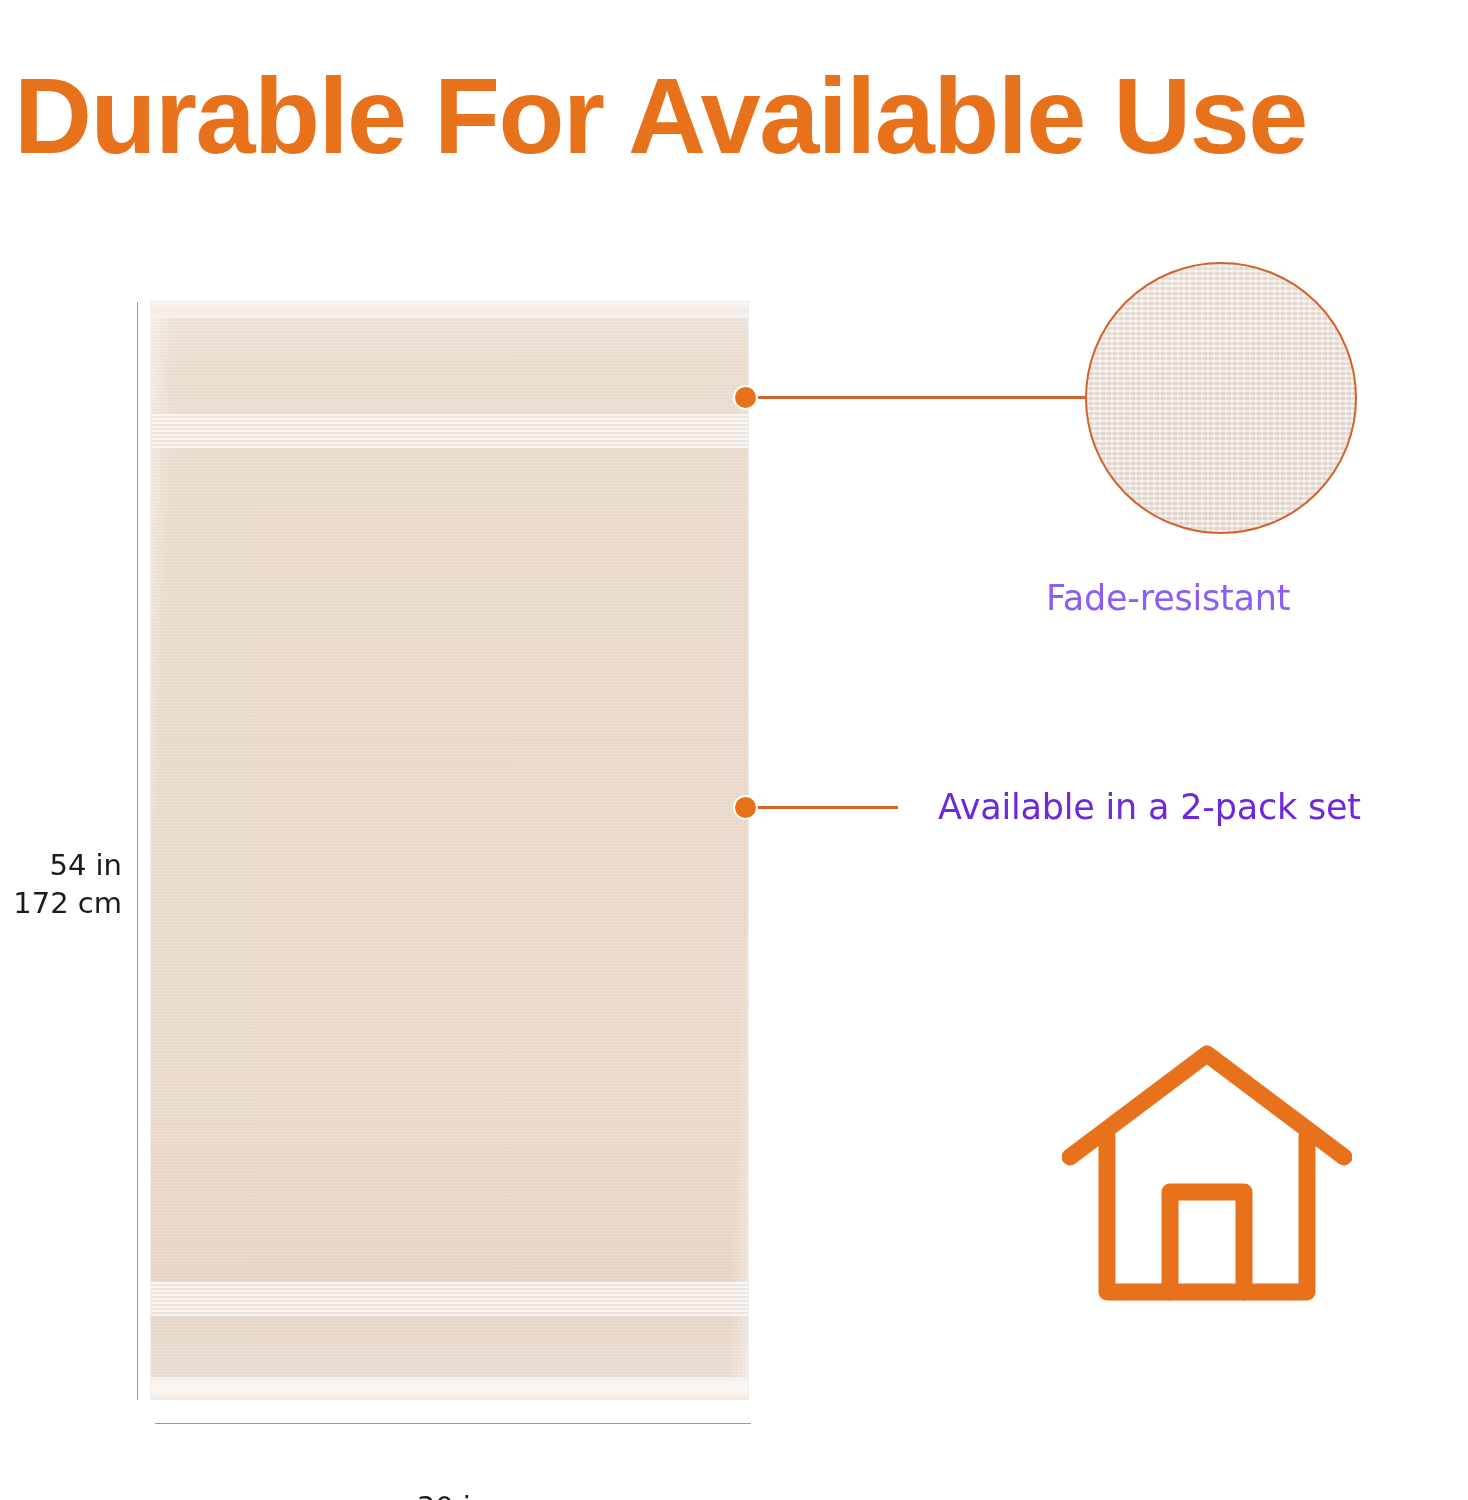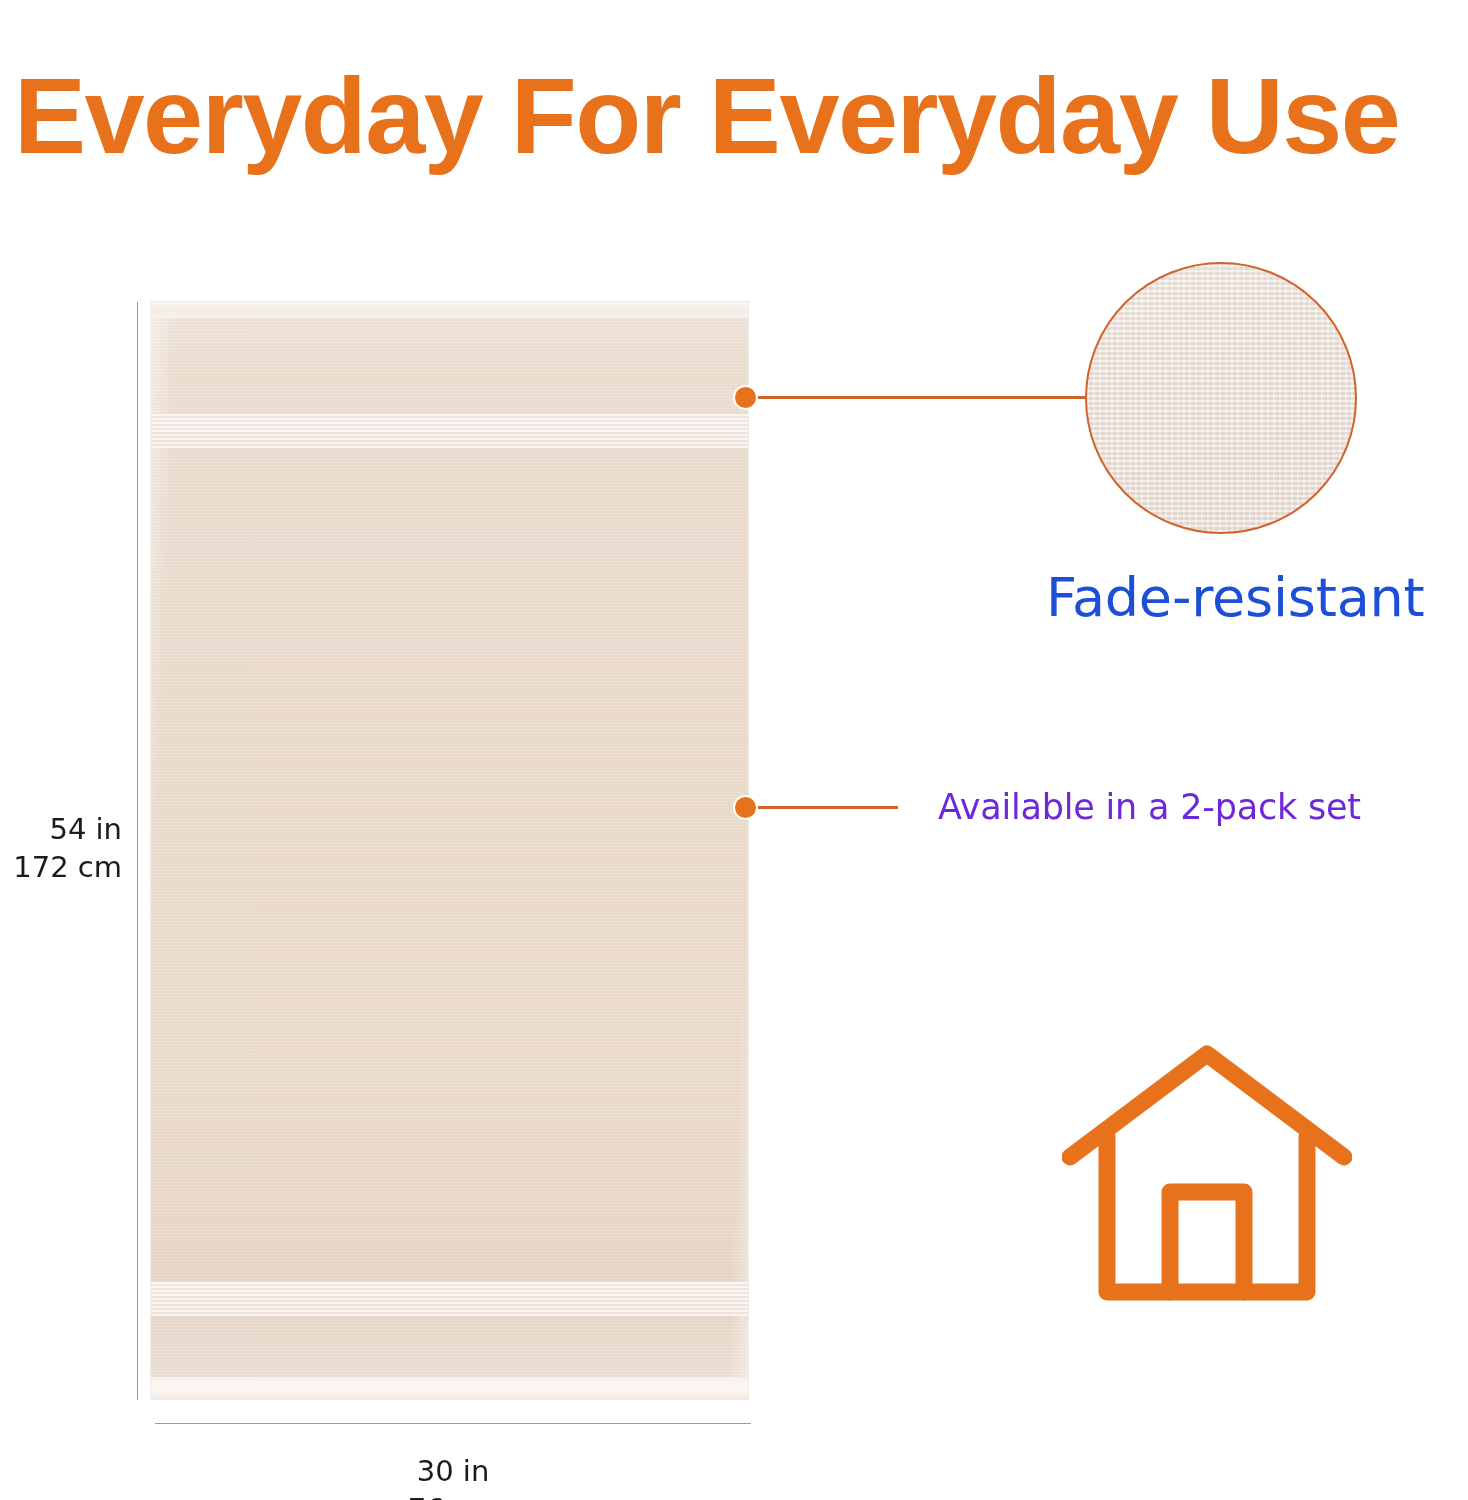--- a/index.html
+++ b/index.html
@@ -100,20 +100,21 @@
     height: 1px;
     background: #9a9a9a;
   }
   .dim-label {
     position: absolute;
     color: #1b1b1b;
     font-family: "DejaVu Sans", "Liberation Sans", sans-serif;
     font-size: 29px;
     line-height: 38px;
     white-space: nowrap;
+    margin-top: 36px;
   }
   #dim-height-label {
     left: 0px;
     top: 810px;
     width: 122px;
     text-align: right;
   }
   #dim-width-label {
     left: 155px;
     top: 1452px;
@@ -152,23 +153,23 @@
     height: 21px;
     border-radius: 50%;
     background: #E8711C;
     box-shadow: 0 0 0 2px #ffffff;
   }
   #callout-1-text {
     position: absolute;
     left: 1046px;
     top: 568px;
     width: 390px;
-    font-size: 54px;
+    font-size: 35px;
     line-height: 60px;
-    color: #1d4ed8;
+    color: #8b5cf6;
     letter-spacing: -0.2px;
   }
 
   
   #connector-2-line {
     position: absolute;
     left: 745px;
     top: 806px;
     width: 153px;
     height: 3px;
@@ -213,21 +214,21 @@
     font-size: 41px;
     line-height: 62px;
     color: #1F2A33;
     letter-spacing: -0.2px;
   }
   .line { display: block; }
 </style>
 </head>
 <body>
 
-<h1 id="headline">Everyday For Everyday Use</h1>
+<h1 id="headline">Durable For Available Use</h1>
 
 <div id="towel-figure">
   <div id="towel-body"></div>
   <div id="towel-texture"></div>
   <div class="hem" id="hem-top"></div>
   <div class="dobby" id="dobby-top"></div>
   <div class="dobby" id="dobby-bottom"></div>
   <div class="hem" id="hem-bottom"></div>
 </div>
 

